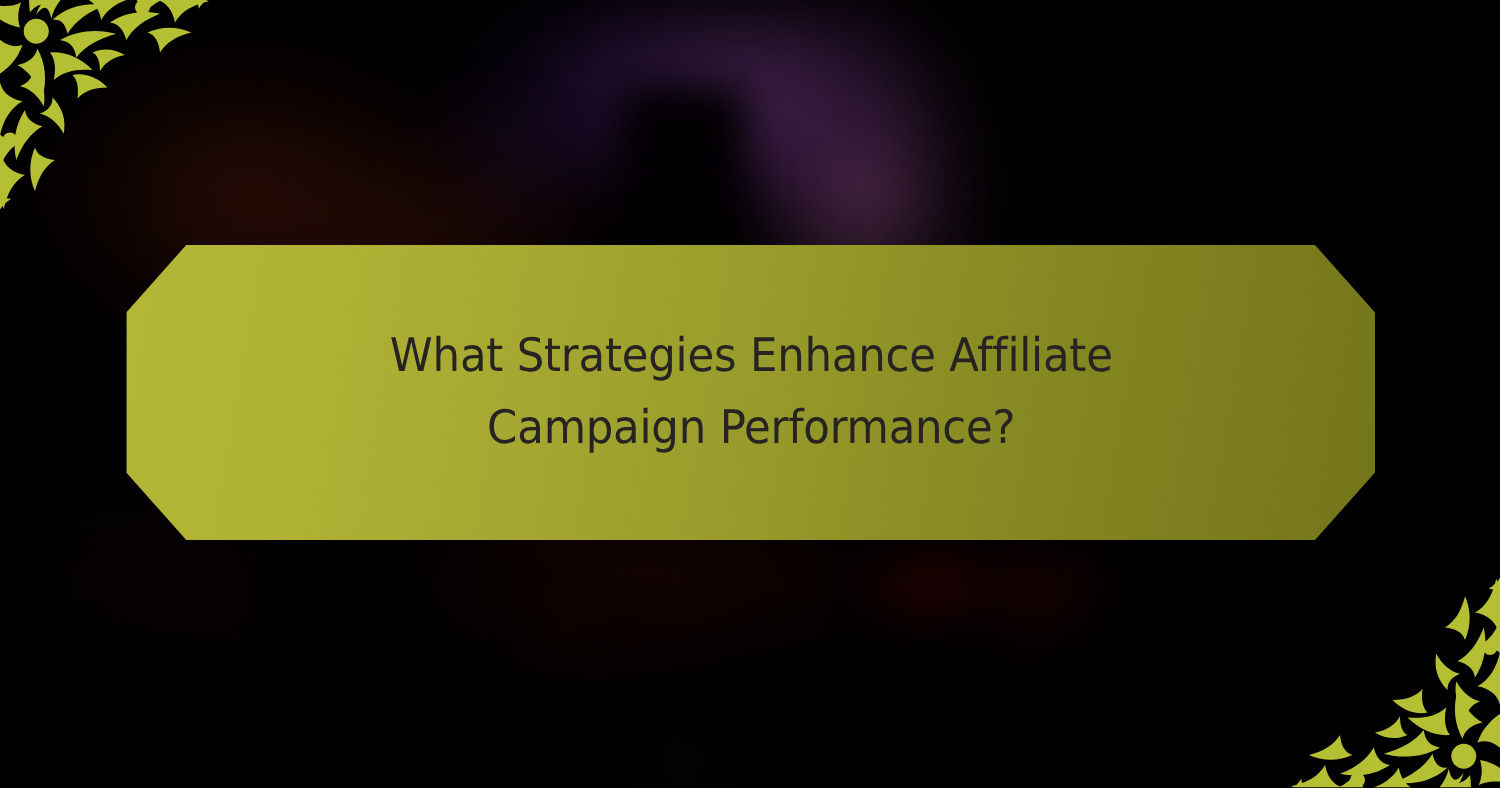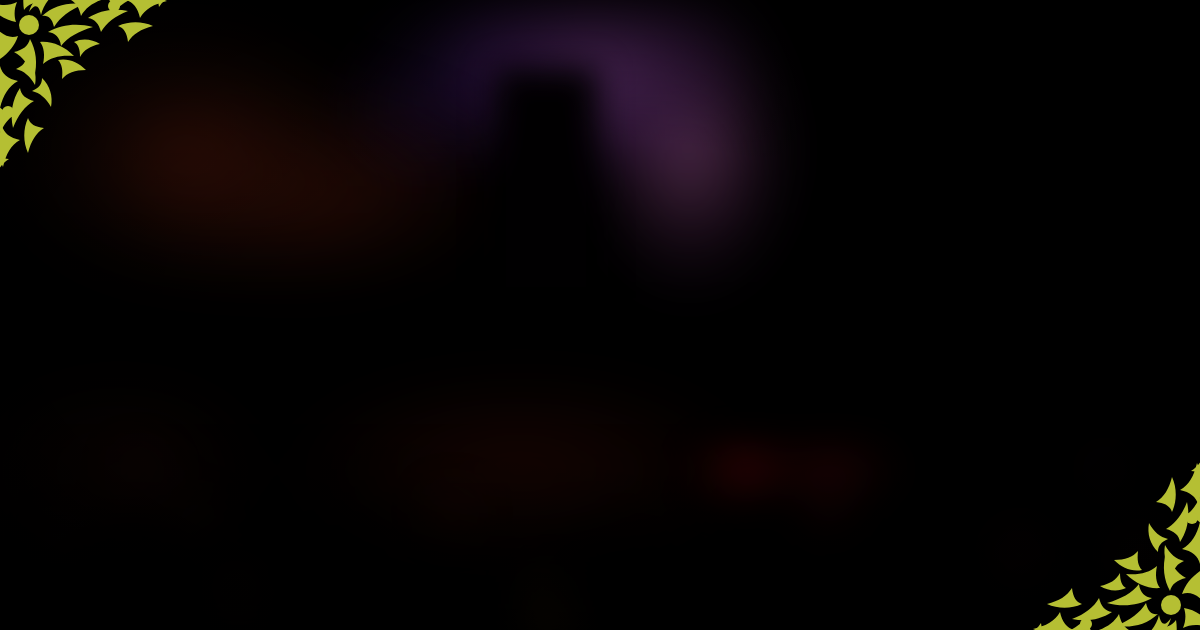--- a/index.html
+++ b/index.html
@@ -226,14 +226,17 @@
         <ellipse cx="12" cy="118" rx="6" ry="6"></ellipse>
         <ellipse cx="5" cy="160" rx="5" ry="5"></ellipse>
         <path d="M62 66 C72 64 82 68 90 76 C79 76 71 79 66 85 C67 76 66 70 62 66 Z"></path>
         <path d="M46 84 C54 92 57 102 55 113 C50 104 44 99 36 97 C43 94 46 90 46 84 Z"></path>
         <path d="M78 48 C86 44 96 45 104 50 C94 52 88 56 84 63 C84 55 82 50 78 48 Z"></path>
         <path d="M30 62 C38 70 41 80 39 91 C34 82 28 77 20 75 C27 72 30 68 30 62 Z"></path>
       </g>
     </svg>
   </div>
 
+  <div class="banner">
+    <h1 class="banner-title">What Strategies Enhance Affiliate Campaign Performance?</h1>
+  </div>
 
 </div>
 
 </body></html>

